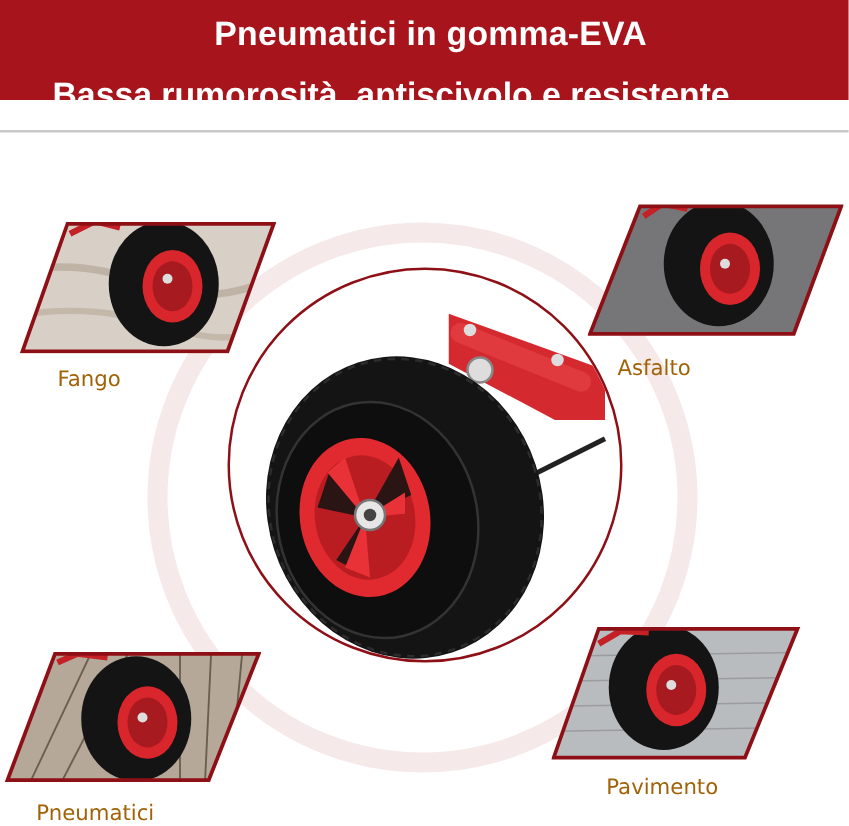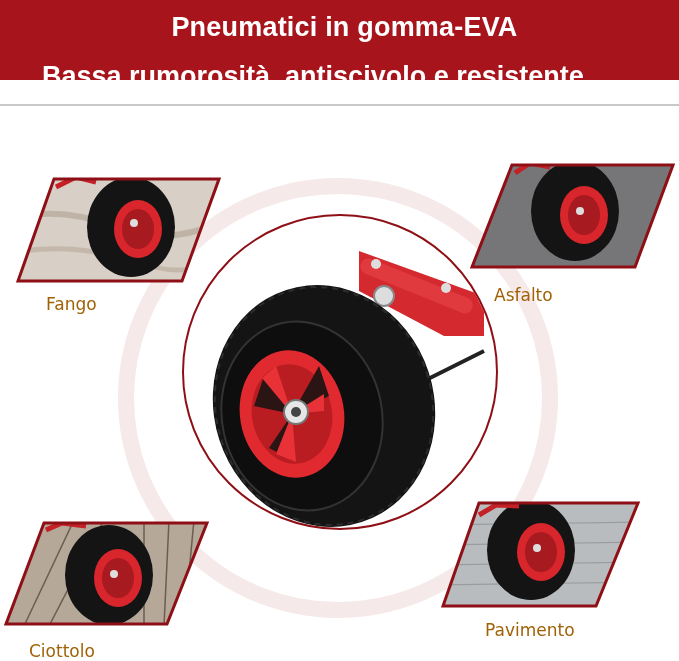--- a/index.html
+++ b/index.html
@@ -114,21 +114,21 @@
       </g>
       <ellipse cx="105" cy="55" rx="44" ry="50" fill="#141414"></ellipse>
       <ellipse cx="114" cy="58" rx="24" ry="29" fill="#d8262c"></ellipse>
       <ellipse cx="114" cy="58" rx="16" ry="20" fill="#a71a1f"></ellipse>
       <circle cx="110" cy="54" r="4" fill="#ddd"></circle>
       <path d="M42 10 L58 3 L82 6" stroke="#c42026" stroke-width="5" fill="none"></path>
     </g>
     <polygon points="40,3 203,3 163,104 2,104" fill="none" stroke="#8e1016" stroke-width="3"></polygon>
   </svg>
 </div>
-<div class="label" style="left:29px; top:641px;">Ciottolo</div>
+<div class="label" style="left:29px; top:641px;">Pneumatici</div>
 
 <div class="panel" style="left:441px; top:500px; width:200px; height:108px;">
   <svg width="200" height="108" viewBox="0 0 200 108">
     <defs>
         <clipPath id="c4">
           <polygon points="38,3 197,3 155,106 2,106"></polygon>
         </clipPath>
       </defs>
     <g clip-path="url(#c4)">
       <rect width="200" height="108" fill="#b9bcbf"></rect>

